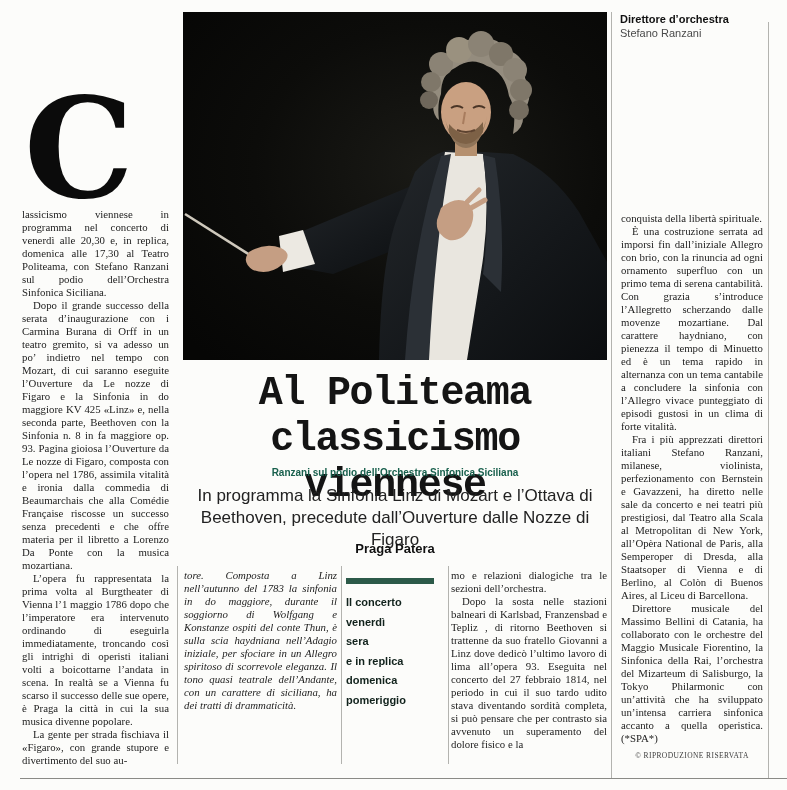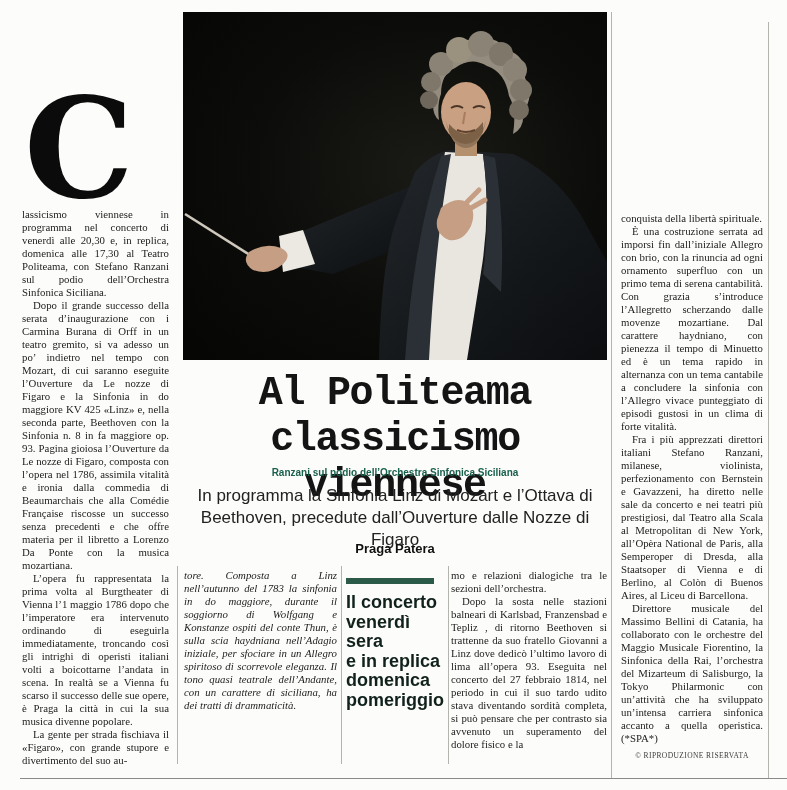--- a/index.html
+++ b/index.html
@@ -65,41 +65,45 @@
     position:absolute; left:183px; top:541px; width:424px;
     font-family:"Liberation Sans", sans-serif; font-weight:bold;
     font-size:13px; text-align:center; color:#101010;
   }
 
   
   .infobox { position:absolute; left:346px; top:578px; width:97px; }
   .infobox-bar { width:88px; height:6px; margin-bottom:9px; }
   .infobox-text {
     font-family:"Liberation Sans", sans-serif; font-weight:bold;
-    font-size:18px; line-height:19.5px; white-space:pre-line; color:#11221c;
+    font-size:11px; line-height:19.5px; white-space:pre-line; color:#11221c;
   }
 
   
   .copyright {
     position:absolute; left:621px; top:751px; width:142px;
     text-align:center; font-size:7.5px; letter-spacing:0.4px; color:#3c3c3c;
   }
 </style>
 </head>
 <body>
 
 <div class="page">
 
   <div class="vrule" style="left:177px; top:566px; height:198px;"></div>
   <div class="vrule" style="left:341px; top:566px; height:198px;"></div>
   <div class="vrule" style="left:448px; top:566px; height:198px;"></div>
   <div class="vrule" style="left:611px; top:12px;  height:766px;"></div>
   <div class="vrule" style="left:768px; top:22px;  height:756px;"></div>
   <div class="hrule" style="left:20px; top:778px; width:767px;"></div>
 
+  <div class="caption">
+    <div class="t">Direttore d’orchestra</div>
+    <div class="n">Stefano Ranzani</div>
+  </div>
 
   <div class="photo">
     <svg width="424" height="348" viewBox="0 0 424 348">
       <defs>
         <radialGradient id="bgGlow" cx="58%" cy="45%" r="75%">
           <stop offset="0%" stop-color="#1a1a16"></stop>
           <stop offset="55%" stop-color="#0c0c0a"></stop>
           <stop offset="100%" stop-color="#060605"></stop>
         </radialGradient>
         <linearGradient id="suit" x1="0" y1="0" x2="1" y2="1">

